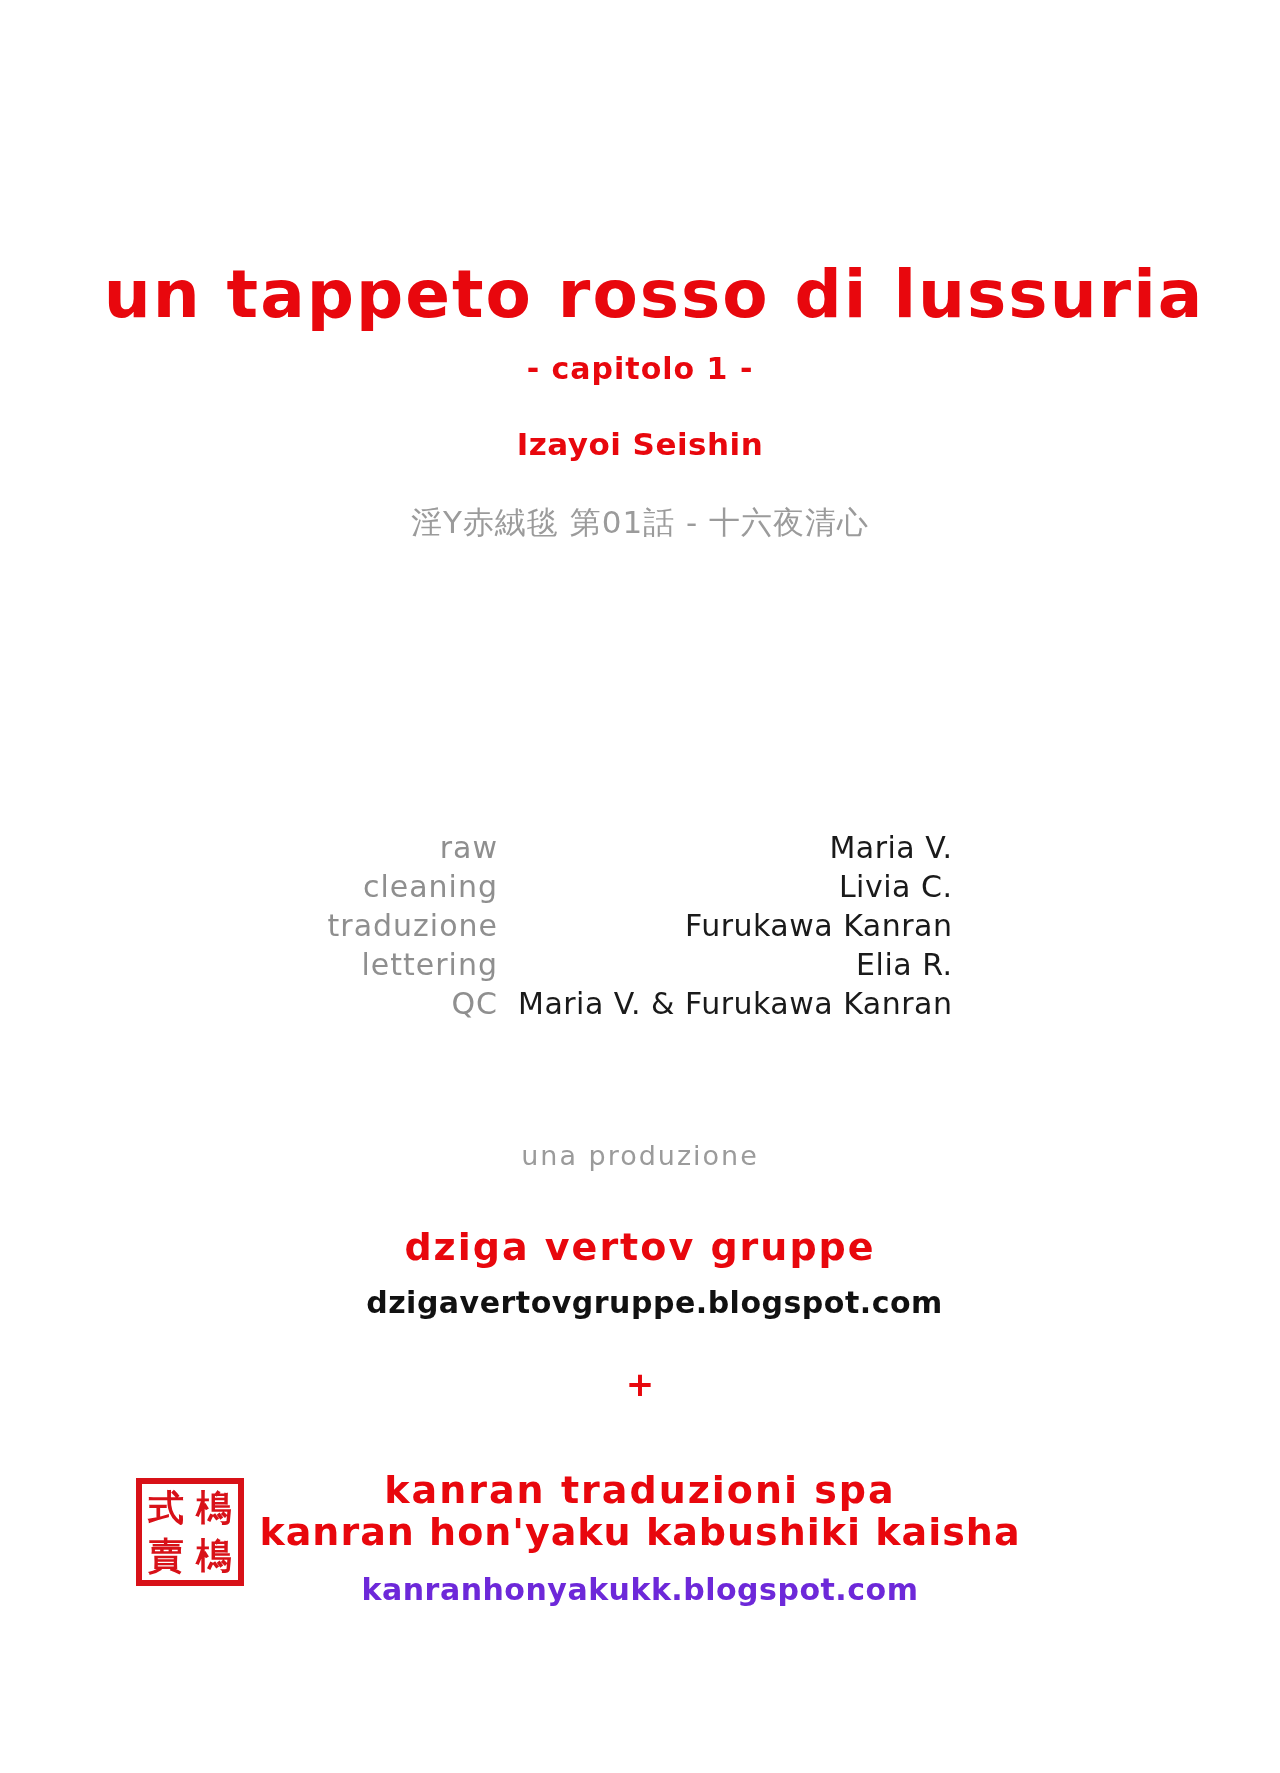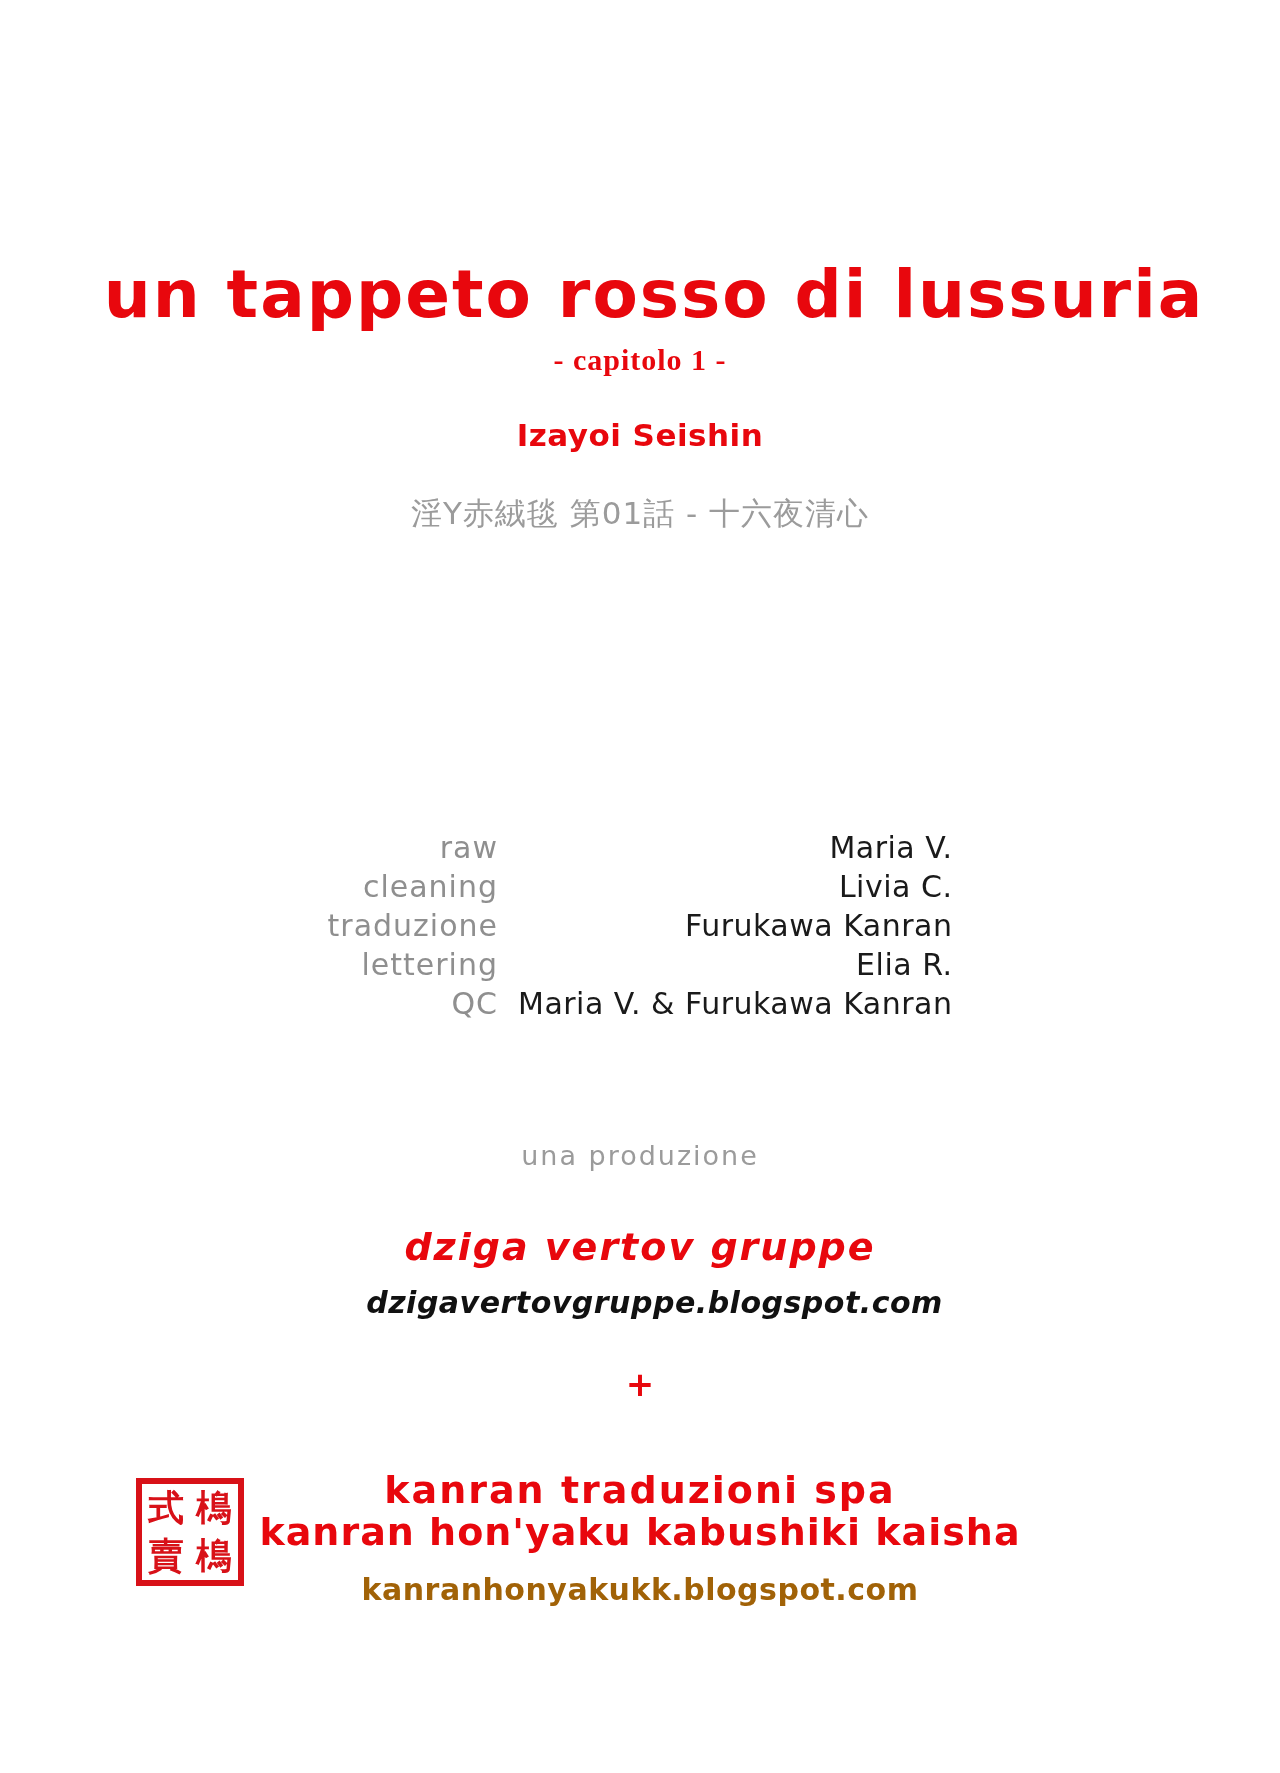--- a/index.html
+++ b/index.html
@@ -36,26 +36,25 @@
     font-size: 66px;
     font-weight: bold;
     letter-spacing: 2px;
     color: #e8070d;
     text-transform: lowercase;
     line-height: 1.05;
     white-space: nowrap;
     padding-left: 28px;
   }
   .chapter-line {
-    margin-top: 14px;
-    font-size: 30px;
-    font-weight: bold;
-    color: #e8070d;
-    letter-spacing: 1px;
-    font-family: Liberation Serif, serif;
+    margin-top: 22px;
+    font-size: 30px;
+    font-weight: bold;
+    color: #e8070d;
+    letter-spacing: 1px;
   }
   .author-line {
     margin-top: 40px;
     font-size: 31px;
     font-weight: bold;
     color: #e8070d;
     letter-spacing: 0.5px;
   }
   .jp-line {
     margin-top: 40px;
@@ -111,21 +110,20 @@
     color: #9b9b9b;
     letter-spacing: 2px;
   }
 
   .group-block {
     position: absolute;
     top: 1225px;
     left: 0;
     width: 1280px;
     text-align: center;
-    font-style: italic;
   }
   .group-name {
     font-size: 38px;
     font-weight: bold;
     color: #e8070d;
     letter-spacing: 2px;
   }
   .group-url {
     margin-top: 16px;
     font-size: 30px;
@@ -160,21 +158,21 @@
     font-size: 38px;
     font-weight: bold;
     color: #e8070d;
     letter-spacing: 1px;
     line-height: 1.1;
   }
   .group2-url {
     margin-top: 18px;
     font-size: 30px;
     font-weight: bold;
-    color: #a16207;
+    color: #6d28d9;
     letter-spacing: 0.5px;
   }
 
   
   .seal {
     position: absolute;
     left: 136px;
     top: 1478px;
     width: 108px;
     height: 108px;

